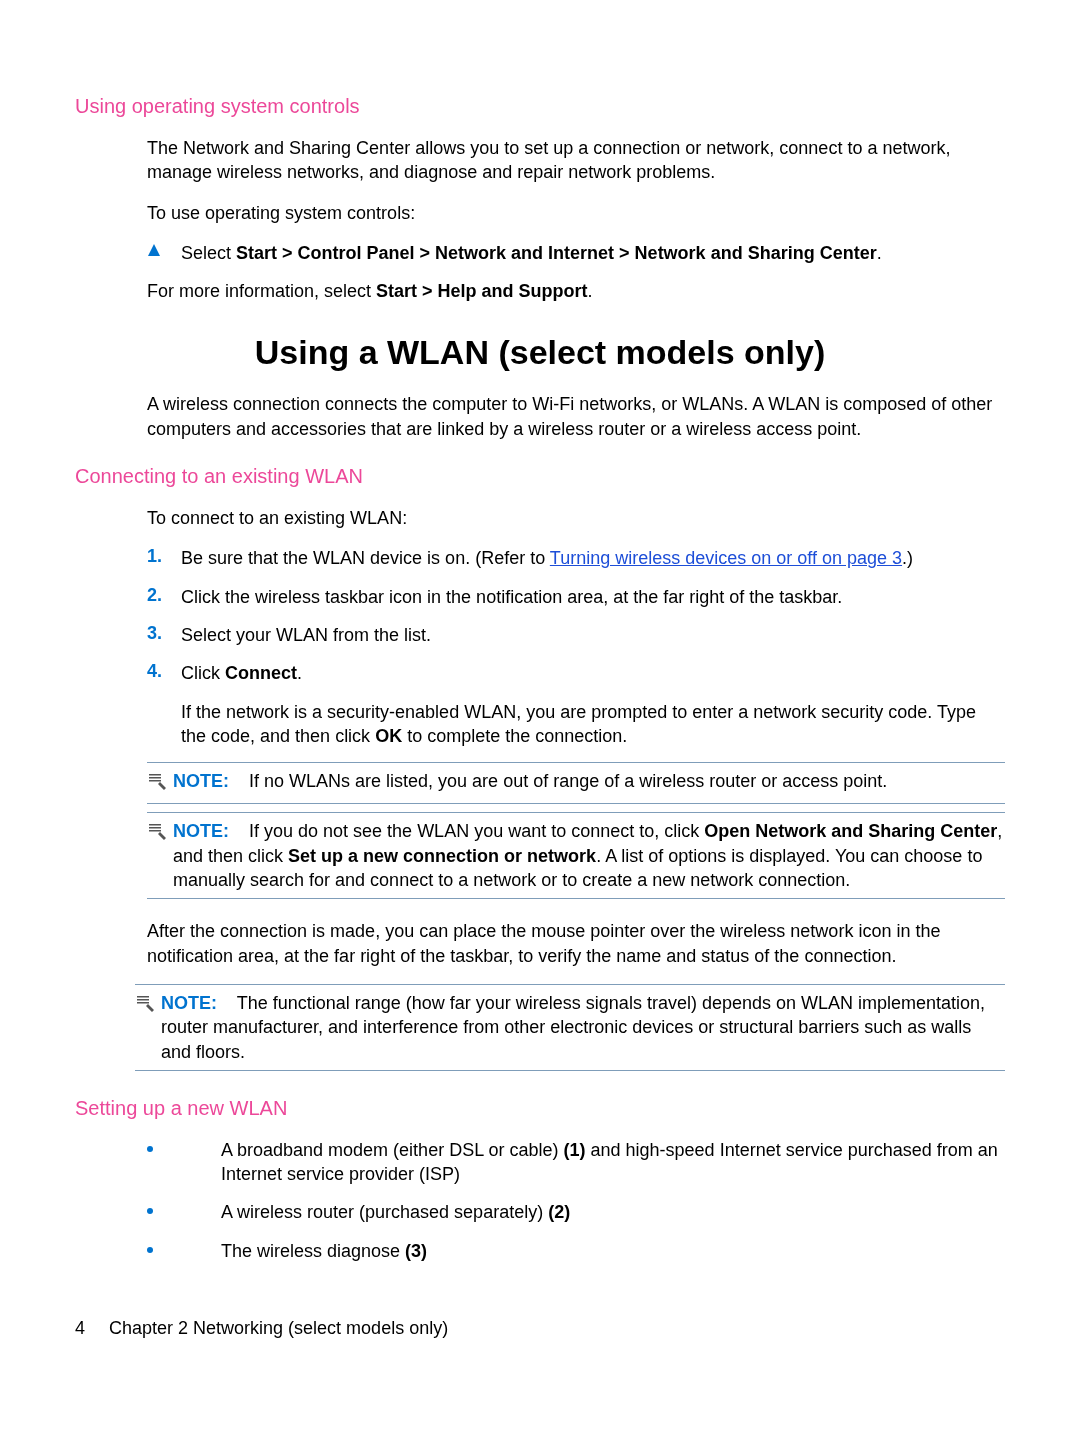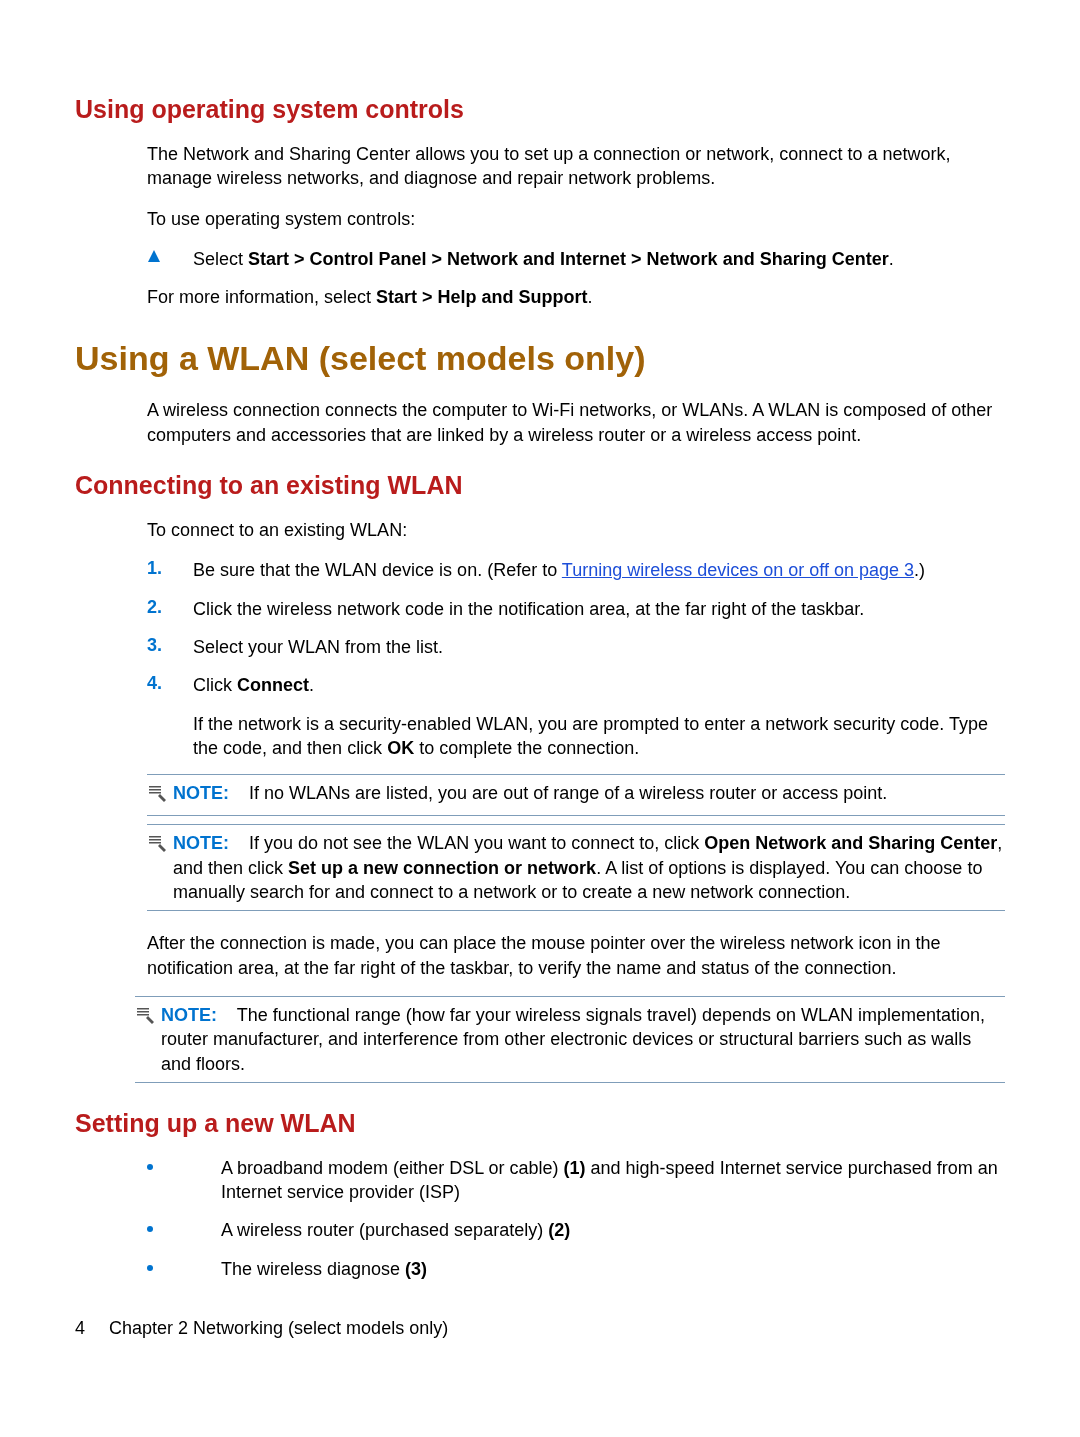--- a/index.html
+++ b/index.html
@@ -11,30 +11,31 @@
     color: #000;
   }
   .page {
     width: 1080px;
     height: 1437px;
     position: relative;
     box-sizing: border-box;
     padding: 95px 75px 0 75px;
   }
   .h2 {
-    color: #b91c1c;
-    font-size: 25px;
-    font-weight: bold;
+    color: #ec4899;
+    font-size: 20px;
+    font-weight: normal;
     margin: 0 0 18px 0;
   }
   .h1 {
-    color: #a16207;
+    color: #000000;
     font-size: 34px;
     font-weight: bold;
     margin: 30px 0 20px 0;
+    text-align: center;
   }
   .body-text {
     font-size: 18px;
     line-height: 1.35;
     margin: 0 0 16px 0;
   }
   .indent {
     margin-left: 72px;
   }
   .step-row {
@@ -45,21 +46,20 @@
   .step-marker {
     color: #0073cf;
     font-size: 18px;
     font-weight: bold;
     min-width: 34px;
   }
   .step-text {
     font-size: 18px;
     line-height: 1.35;
     flex: 1;
-    margin-left: 12px;
   }
   .step-text .sub {
     display: block;
     margin-top: 14px;
   }
   .bullet-row {
     display: flex;
     margin-left: 72px;
     margin-bottom: 14px;
     gap: 40px;
@@ -156,21 +156,21 @@
 
   <div class="step-row">
     <div class="step-marker">1.</div>
     <div class="step-text">
       <span>Be sure that the WLAN device is on. (Refer to </span><a href="#" class="xref">Turning wireless devices on or off on page 3</a><span>.)</span>
     </div>
   </div>
 
   <div class="step-row">
     <div class="step-marker">2.</div>
-    <div class="step-text">Click the wireless network code in the notification area, at the far right of the taskbar.</div>
+    <div class="step-text">Click the wireless taskbar icon in the notification area, at the far right of the taskbar.</div>
   </div>
 
   <div class="step-row">
     <div class="step-marker">3.</div>
     <div class="step-text">Select your WLAN from the list.</div>
   </div>
 
   <div class="step-row">
     <div class="step-marker">4.</div>
     <div class="step-text">

